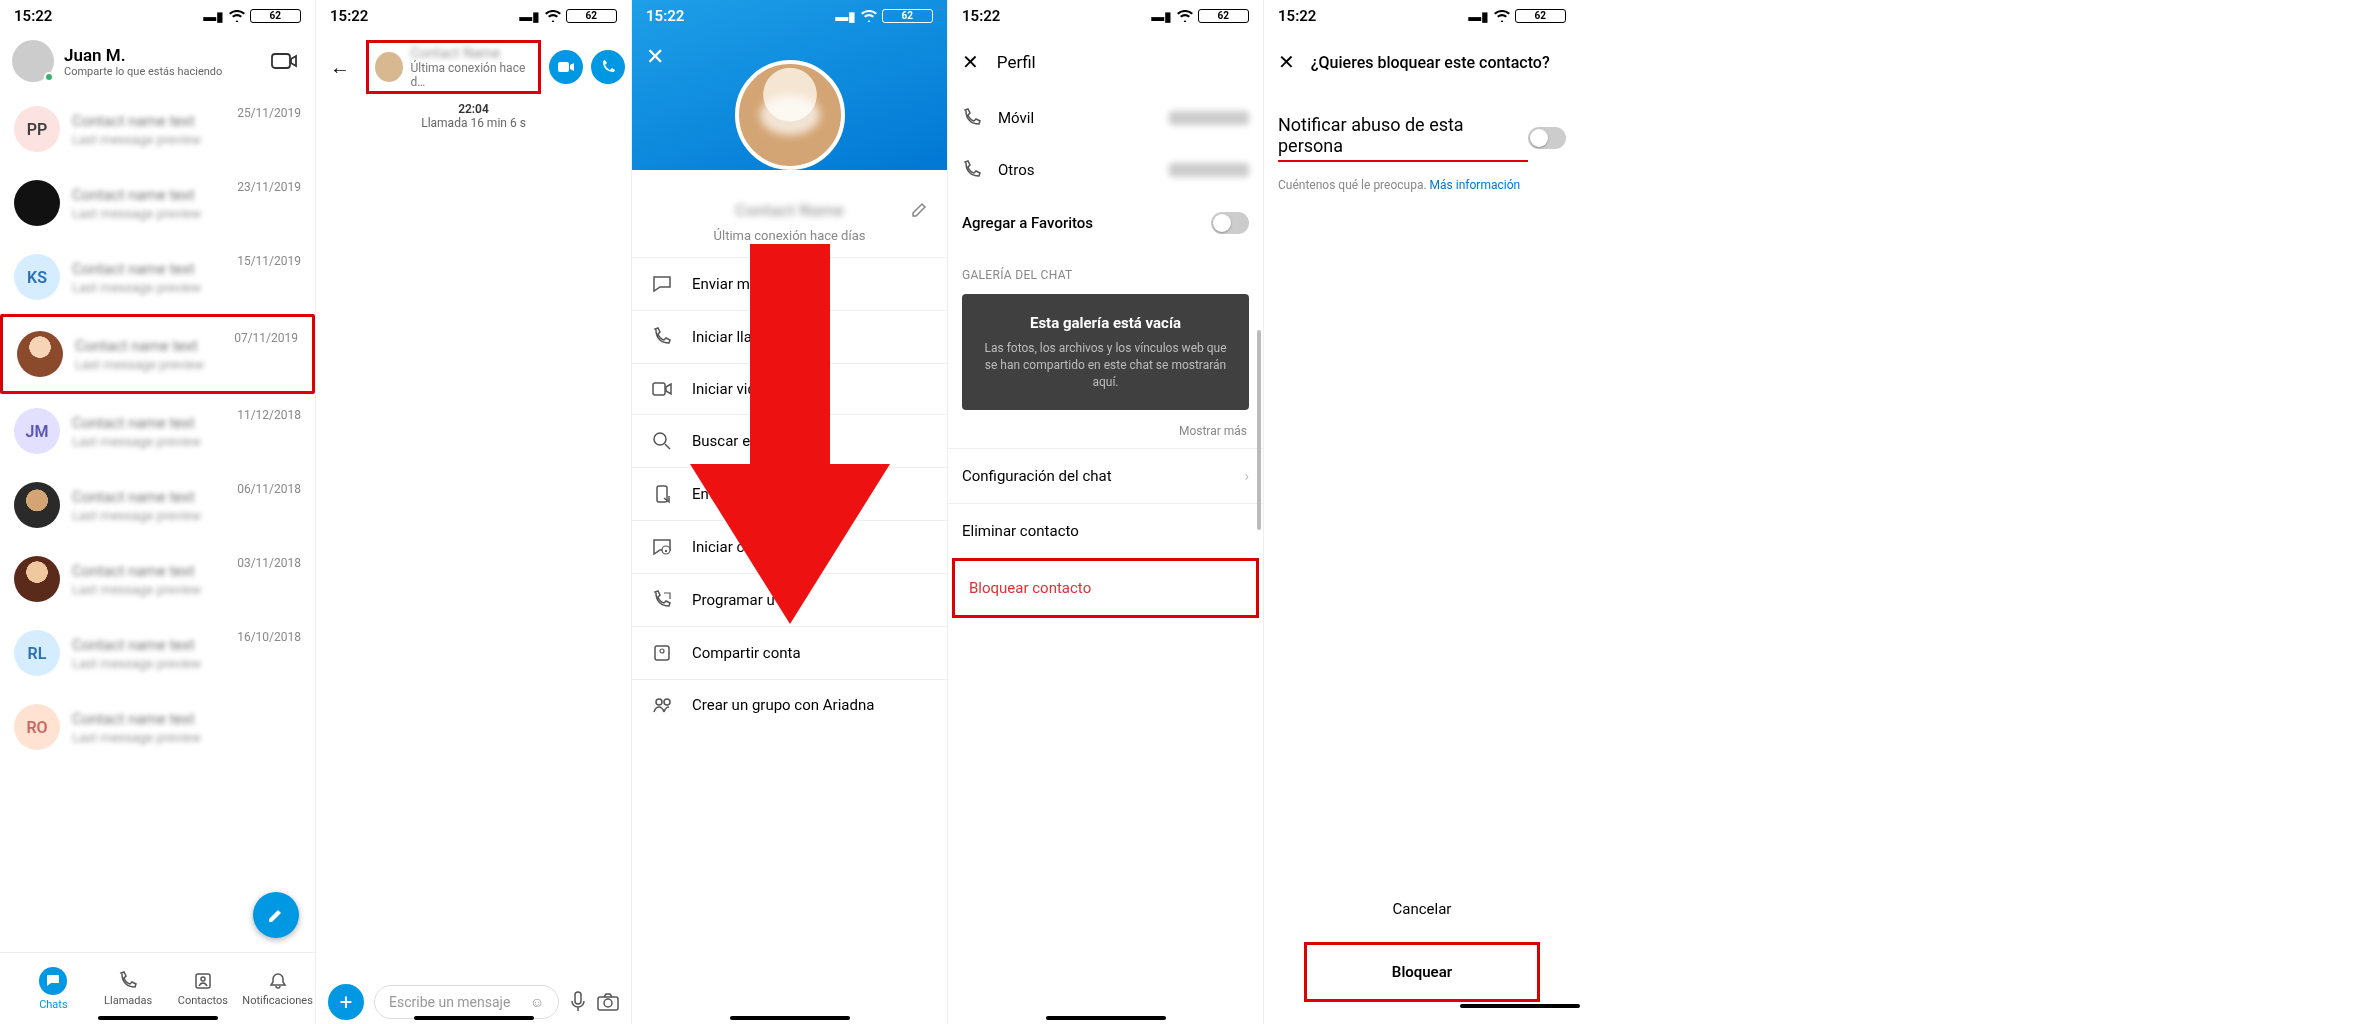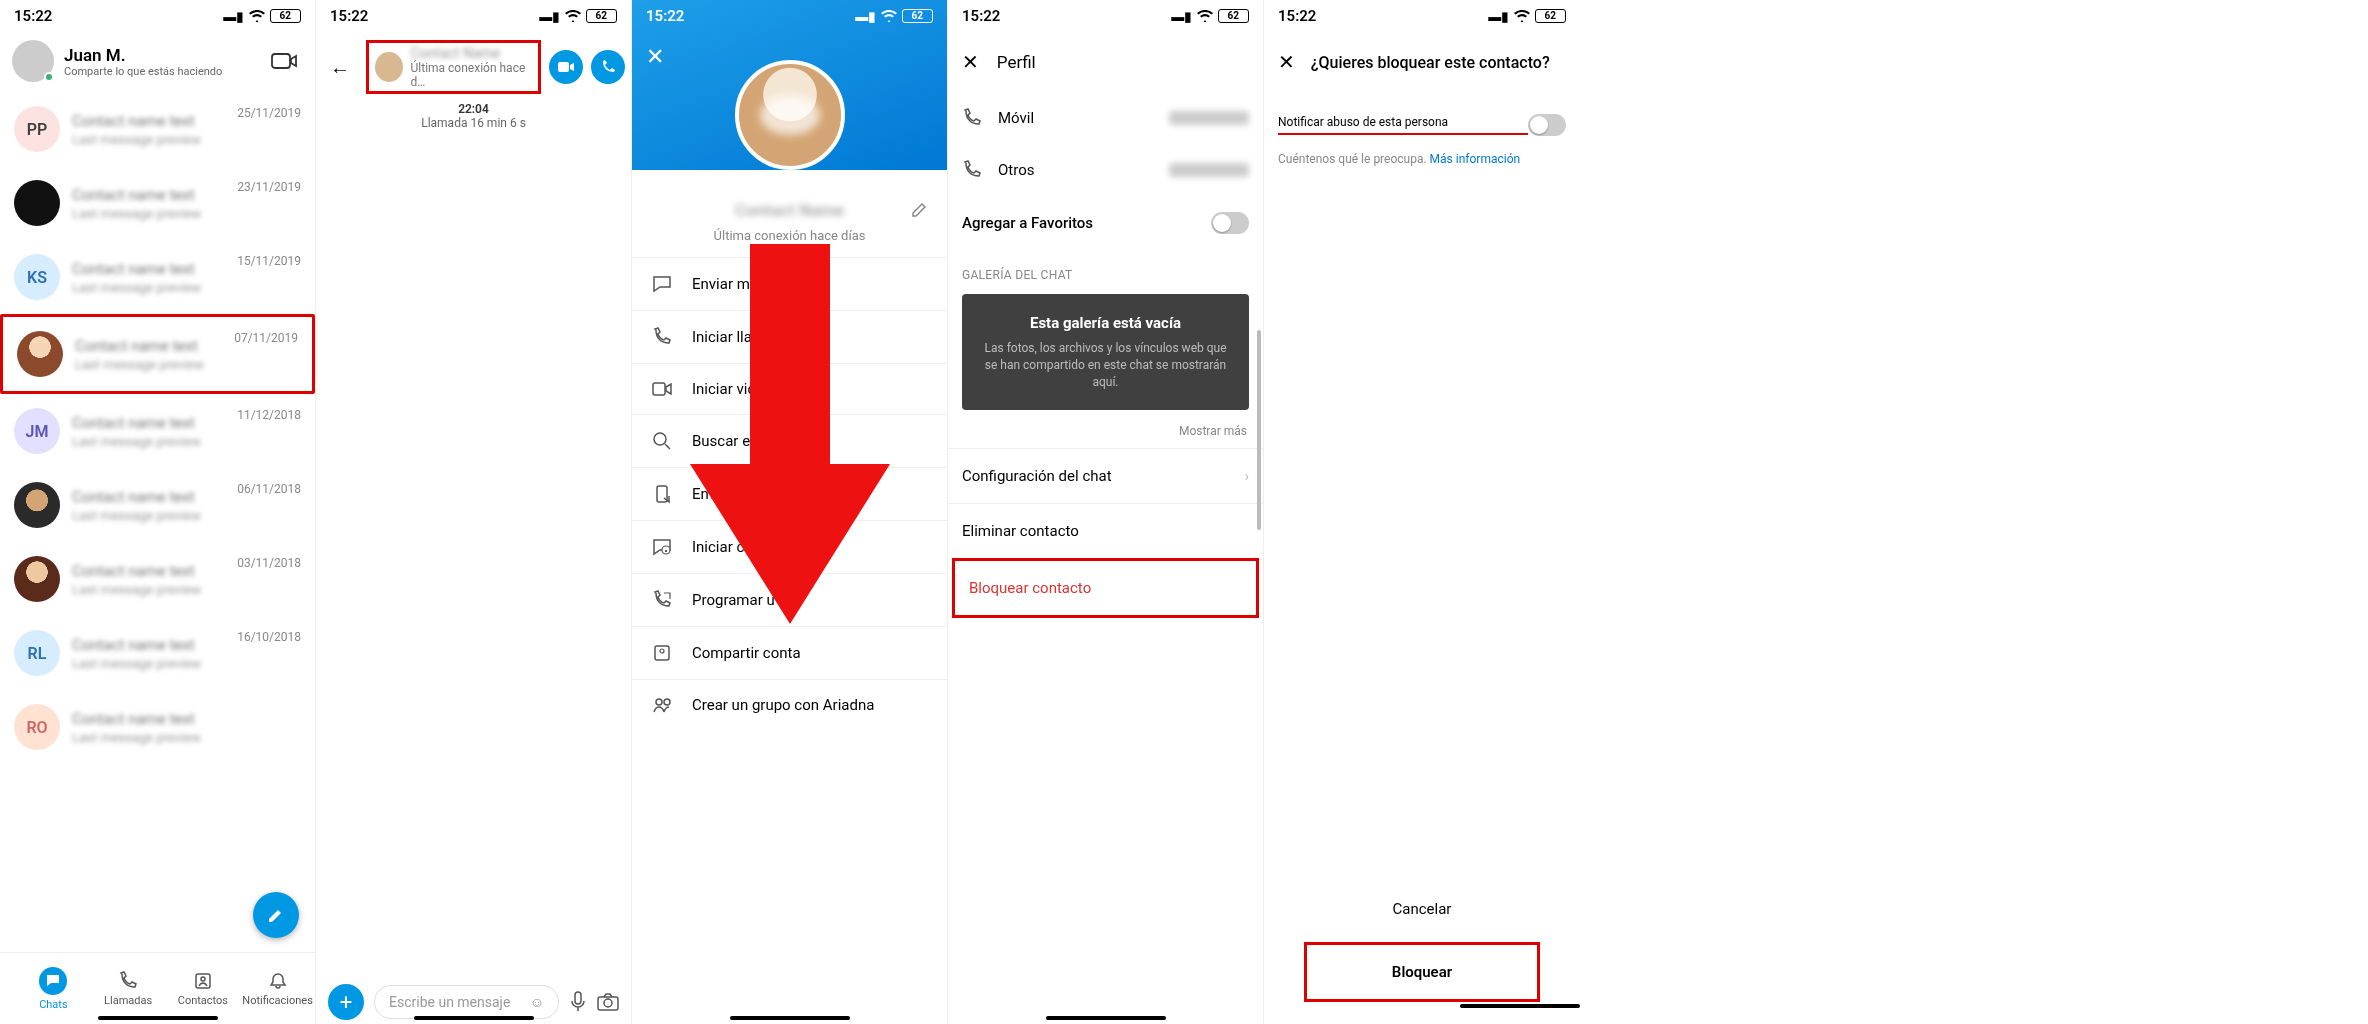--- a/index.html
+++ b/index.html
@@ -4,21 +4,21 @@
 <style>
   * { box-sizing: border-box; margin: 0; padding: 0; }
   body { font-family: -apple-system, "Segoe UI", Roboto, sans-serif; background: #fff; }
   .screenshots { display: flex; width: 2368px; height: 1024px; }
   .screen { position: relative; flex: 0 0 316px; height: 1024px; border-right: 1px solid #eee; overflow: hidden; background:#fff; }
   .screen:last-child { border-right:none; }
 
   
   .status-bar { height: 32px; display:flex; align-items:center; justify-content:space-between; padding:0 14px; font-size:15px; font-weight:600; }
   .status-right { display:flex; align-items:center; gap:5px; font-size:13px; }
-  .batt { border:1.5px solid #000; border-radius:3px; padding:0 9px; font-size:10px; font-weight:700; line-height:12px; }
+  .batt { border:1.5px solid #000; border-radius:3px; padding:0 19px; font-size:10px; font-weight:700; line-height:12px; }
 
   
   .s1-header { display:flex; align-items:center; padding:8px 12px 10px; gap:10px; }
   .avatar-lg { width:42px; height:42px; border-radius:50%; background:#ccc; position:relative; }
   .online-dot { position:absolute; bottom:0; right:0; width:10px; height:10px; border-radius:50%; background:#3cb371; border:2px solid #fff; }
   .s1-hname { font-size:17px; font-weight:600; }
   .s1-sub { font-size:11px; color:#666; }
   .cam-icon { margin-left:auto; padding:6px; }
   .chatrow { display:flex; align-items:center; gap:12px; padding:14px 14px; position:relative; }
   .avatar-md { width:46px; height:46px; border-radius:50%; background:#ddd; display:flex; align-items:center; justify-content:center; font-weight:600; }
@@ -82,21 +82,21 @@
   .setting-row { display:flex; align-items:center; justify-content:space-between; padding:18px 14px; font-size:15px; border-top:1px solid #f0f0f0; }
   .chev { color:#bbb; }
   .danger { color:#d33; }
   .block-hl { border:3px solid #d00; margin:0 4px; }
   .scrollhint { position:absolute; right:2px; top:330px; width:4px; height:200px; background:#bbb; border-radius:2px; }
 
   
   .s5-head { display:flex; align-items:center; gap:16px; padding:18px 14px; }
   .s5-head .x { font-size:20px; }
   .s5-head .title { font-size:16px; font-weight:500; }
-  .notify-row { display:flex; align-items:center; padding:22px 14px 8px; font-size:12px; }
+  .notify-row { display:flex; align-items:center; padding:22px 14px 8px; font-size:18px; }
   .notify-row .lab { flex:1; border-bottom:2px solid #d00; padding-bottom:4px; }
   .help-row { padding:8px 14px; font-size:12px; color:#888; }
   .help-row a { color:#0078d4; text-decoration:none; }
   .s5-actions { position:absolute; bottom:12px; left:0; right:0; }
   .s5-btn { text-align:center; padding:18px; font-size:15px; }
   .s5-block-hl { border:3px solid #d00; margin:6px 40px; font-weight:600; }
 
   svg { display:block; }
 </style>
 </head>

